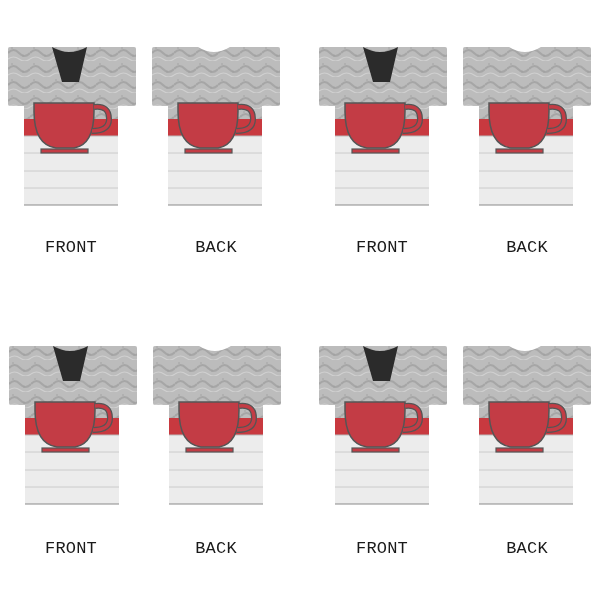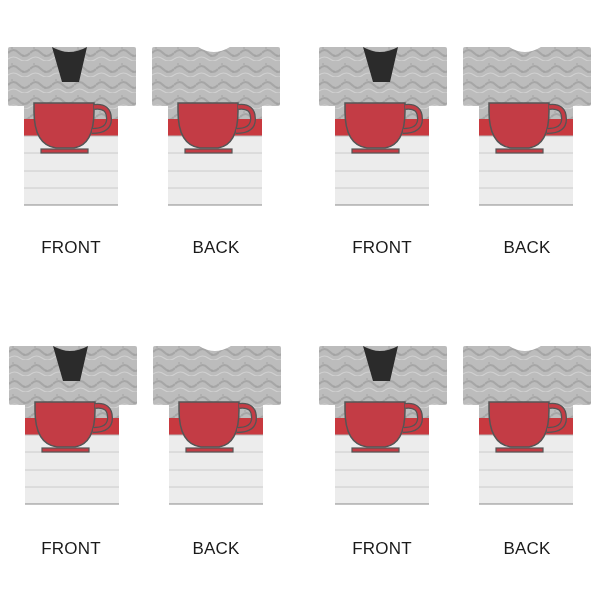--- a/index.html
+++ b/index.html
@@ -1,19 +1,19 @@
 <!DOCTYPE html>
 <html><head>
 <meta charset="utf-8">
 <style>
   html,body{margin:0;padding:0;background:#ffffff;}
   body{width:600px;height:600px;position:relative;overflow:hidden;font-family:"Liberation Sans",sans-serif;}
   .shirt{position:absolute;width:130px;height:162px;}
   .shirt svg{display:block;}
-  .label{position:absolute;width:120px;text-align:center;font-size:17px;color:#1a1a1a;letter-spacing:0.2px;}
+  .label{position:absolute;width:120px;text-align:center;font-size:17px;color:#1a1a1a;letter-spacing:0.2px;font-family:Liberation Mono, monospace;}
 </style>
 </head>
 <body>
 
 <svg width="0" height="0" style="position:absolute">
   <defs>
     <pattern id="knitPat" width="22" height="16" patternUnits="userSpaceOnUse">
       <rect width="22" height="16" fill="#bcbcbc"></rect>
       <path d="M0 8 Q5.5 2 11 8 T22 8" stroke="#a6a6a6" stroke-width="2" fill="none"></path>
       <path d="M0 14 Q5.5 10 11 14 T22 14" stroke="#d0d0d0" stroke-width="1.2" fill="none"></path>

